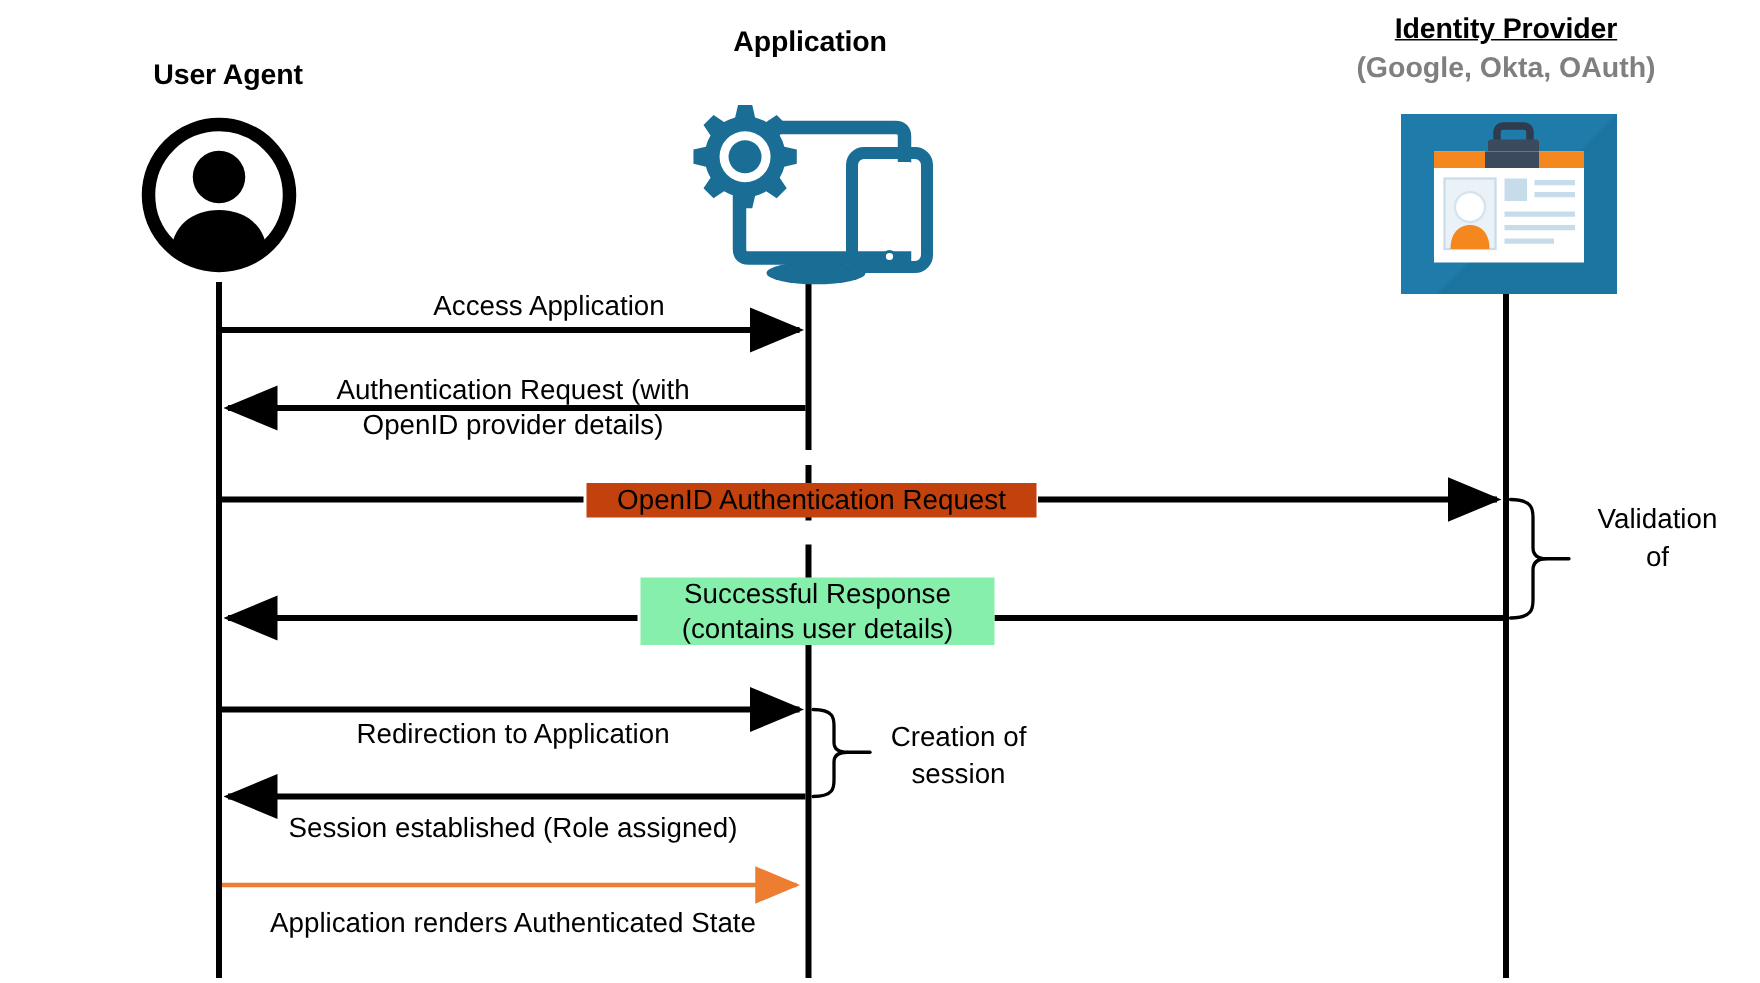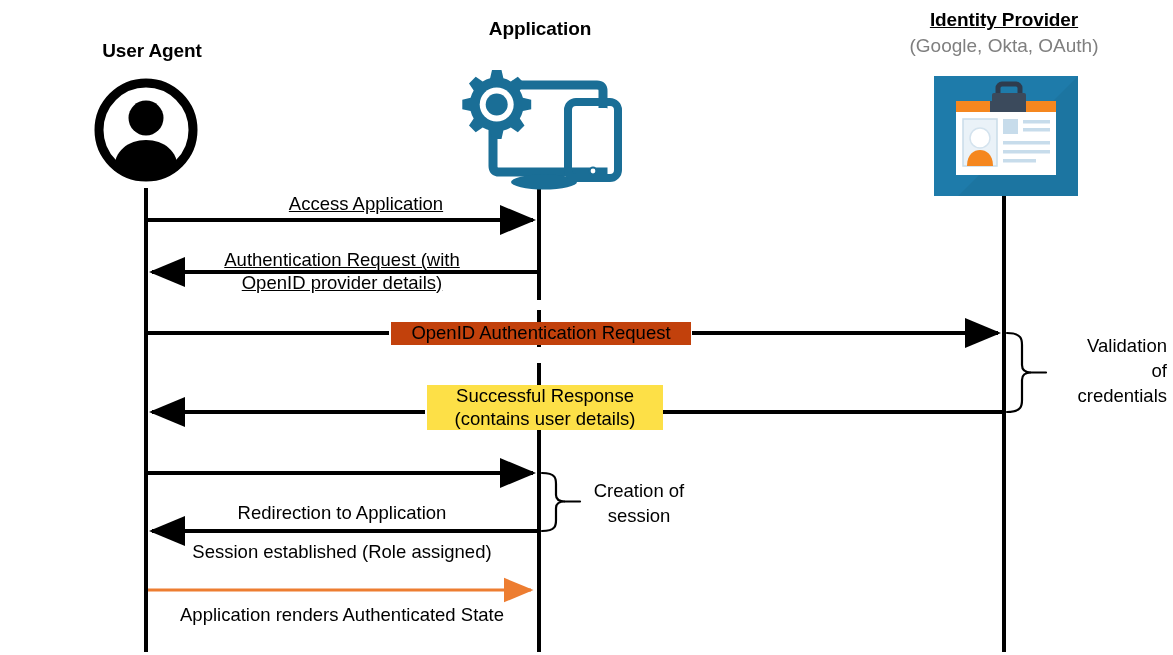--- a/index.html
+++ b/index.html
@@ -35,21 +35,21 @@
     white-space: nowrap;
   }
   .actor-title {
     font-weight: bold;
     font-size: 19px;
     letter-spacing: -0.1px;
   }
   .actor-sub {
     font-size: 19px;
     color: #7f7f7f;
-    font-weight: normal;
+    font-weight: bold;
   }
   .msg-label {
     font-size: 18.5px;
     color: #000000;
     line-height: 1.22;
   }
   .note-label {
     font-size: 18.5px;
     color: #000000;
     line-height: 1.35;
@@ -230,44 +230,43 @@
 
       <rect x="69" y="43" width="15" height="15" fill="#C7DCEB"></rect>
       <rect x="89" y="44" width="27" height="3.5" fill="#C7DCEB"></rect>
       <rect x="89" y="52" width="27" height="3.5" fill="#C7DCEB"></rect>
       <rect x="69" y="65" width="47" height="3.5" fill="#C7DCEB"></rect>
       <rect x="69" y="74" width="47" height="3.5" fill="#C7DCEB"></rect>
       <rect x="69" y="83" width="33" height="3.5" fill="#C7DCEB"></rect>
     </svg>
   </div>
 
-  <div class="lbl msg-label" style="left:176px; top:193px; width:380px;text-decoration:underline;">Access Application</div>
-
-  <div class="lbl msg-label" style="left:152px; top:249px; width:380px;text-decoration:underline;">
+  <div class="lbl msg-label" style="left:176px; top:193px; width:380px;">Access Application</div>
+
+  <div class="lbl msg-label" style="left:152px; top:249px; width:380px;">
     <div>Authentication Request (with</div>
     <div>OpenID provider details)</div>
   </div>
 
   <div class="lbl msg-label" style="left:391px; top:322px; width:300px; background:#c2410c;">OpenID Authentication Request</div>
 
-  <div class="lbl msg-label" style="left:427px; top:385px; width:236px; background:#fde047;">
+  <div class="lbl msg-label" style="left:427px; top:385px; width:236px; background:#86efac;">
     <div>Successful Response</div>
     <div>(contains user details)</div>
   </div>
 
-  <div class="lbl msg-label" style="left:152px; top:478px; width:380px;margin-top:24px;">Redirection to Application</div>
+  <div class="lbl msg-label" style="left:152px; top:478px; width:380px;">Redirection to Application</div>
 
   <div class="lbl msg-label" style="left:152px; top:541px; width:380px;">Session established (Role assigned)</div>
 
   <div class="lbl msg-label" style="left:152px; top:604px; width:380px;">Application renders Authenticated State</div>
 
-  <div class="lbl note-label" style="left:1043px; top:334px; width:124px; white-space:normal;text-align:right;">
+  <div class="lbl note-label" style="left:1043px; top:334px; width:124px; white-space:normal;">
     <div>Validation</div>
     <div>of</div>
-    <div>credentials</div>
   </div>
 
   <div class="lbl note-label" style="left:578px; top:479px; width:122px; white-space:normal;">
     <div>Creation of</div>
     <div>session</div>
   </div>
 
 </div>
 
 </body></html>

